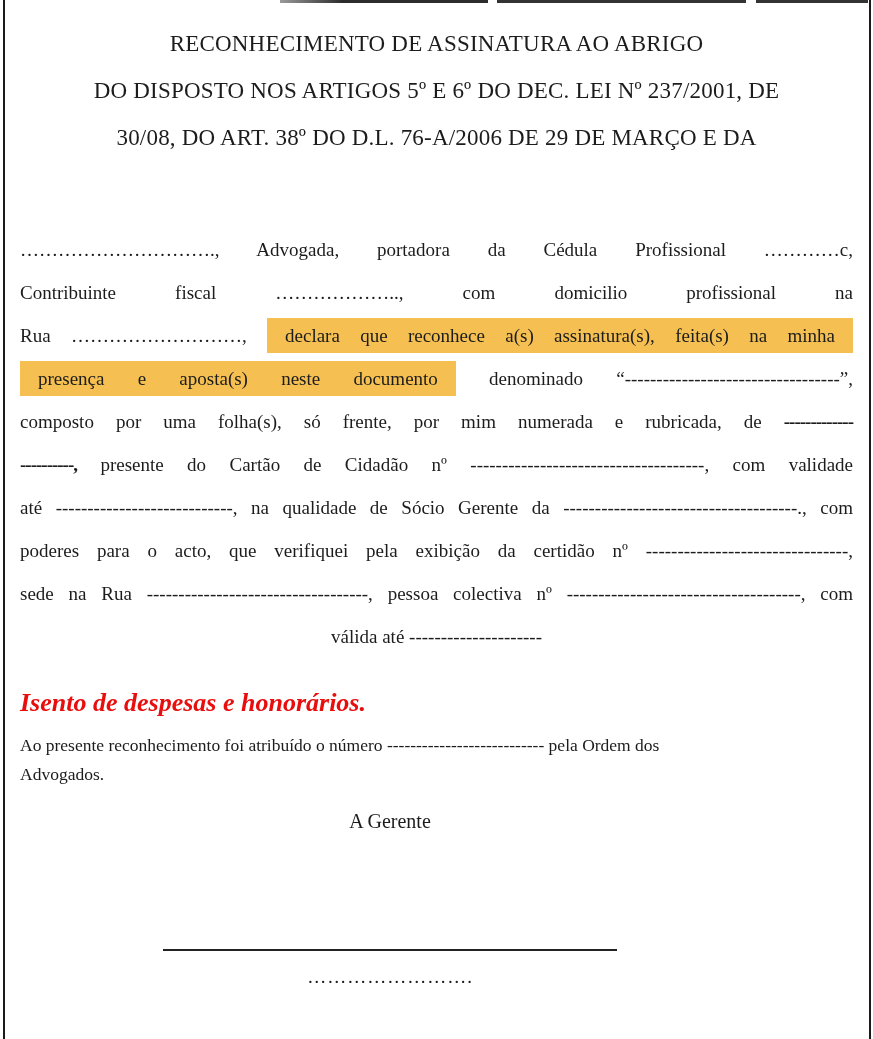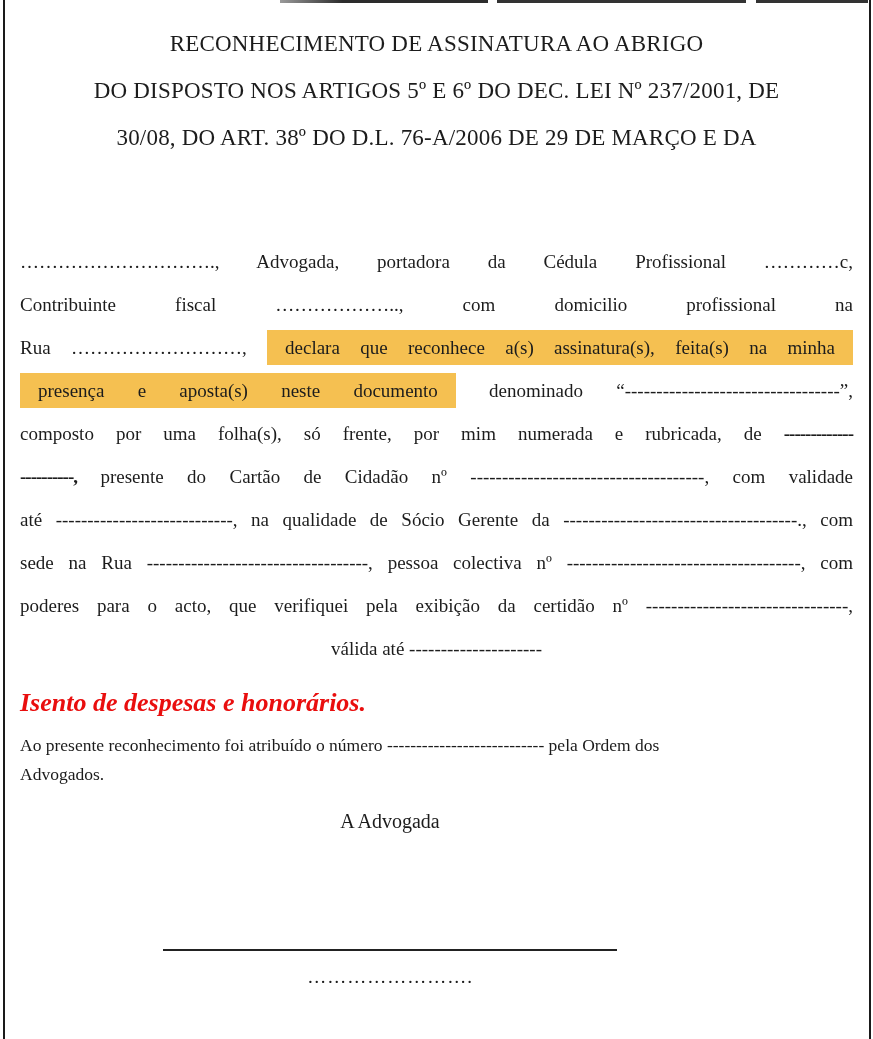--- a/index.html
+++ b/index.html
@@ -18,21 +18,21 @@
   .topseg.s1 { left: 280px; width: 208px; background: linear-gradient(to right, #9a9a9a, #2c2c2c 30%); }
   .topseg.s2 { left: 497px; width: 249px; }
   .topseg.s3 { left: 756px; width: 112px; }
 
   .title-block {
     position: absolute; top: 20px; left: 20px; width: 833px;
     text-align: center; font-weight: normal; font-size: 23px; line-height: 47px;
     letter-spacing: 0.2px;
   }
   .body-block {
-    position: absolute; top: 240px; left: 20px; width: 833px;
+    position: absolute; top: 228px; left: 20px; width: 833px;
     font-size: 19px; line-height: 43px;
   }
   .jline { text-align: justify; text-align-last: justify; }
   .lline { text-align: center; }
   .hl { background: var(--highlight, #f5c051); padding: 7px 18px; }
   .bdash { font-weight: bold; letter-spacing: -1px; }
 
   .notice-block {
     position: absolute; top: 688px; left: 20px; width: 833px;
     font-size: 26px; font-weight: bold; font-style: italic;
@@ -71,27 +71,27 @@
 </div>
 
 <div class="body-block">
   <div class="jline">…………………………., Advogada, portadora da Cédula Profissional …………c,</div>
   <div class="jline">Contribuinte fiscal ……………….., com domicilio profissional na</div>
   <div class="jline"><span>Rua ………………………,</span> <span class="hl">declara que reconhece a(s) assinatura(s), feita(s) na minha</span></div>
   <div class="jline"><span class="hl">presença e aposta(s) neste documento</span> <span>denominado “----------------------------------”,</span></div>
   <div class="jline"><span>composto por uma folha(s), só frente, por mim numerada e rubricada, de</span> <span class="bdash">-------------</span></div>
   <div class="jline"><span class="bdash">----------,</span> <span>presente do Cartão de Cidadão nº -------------------------------------, com validade</span></div>
   <div class="jline">até ----------------------------, na qualidade de Sócio Gerente da -------------------------------------., com</div>
+  <div class="jline">poderes para o acto, que verifiquei pela exibição da certidão nº --------------------------------,</div>
   <div class="jline">sede na Rua -----------------------------------, pessoa colectiva nº -------------------------------------, com</div>
-  <div class="jline">poderes para o acto, que verifiquei pela exibição da certidão nº --------------------------------,</div>
   <div class="lline">válida até ---------------------</div>
 </div>
 
 <div class="notice-block">Isento de despesas e honorários.</div>
 
 <div class="registry-block">
   <div>Ao presente reconhecimento foi atribuído o número --------------------------- pela Ordem dos</div>
   <div>Advogados.</div>
 </div>
 
-<div class="signatory-block">A Advogada</div>
+<div class="signatory-block">A Gerente</div>
 <div class="signature-line"></div>
 <div class="dotted-block">…………………….</div>
 
 </body></html>

